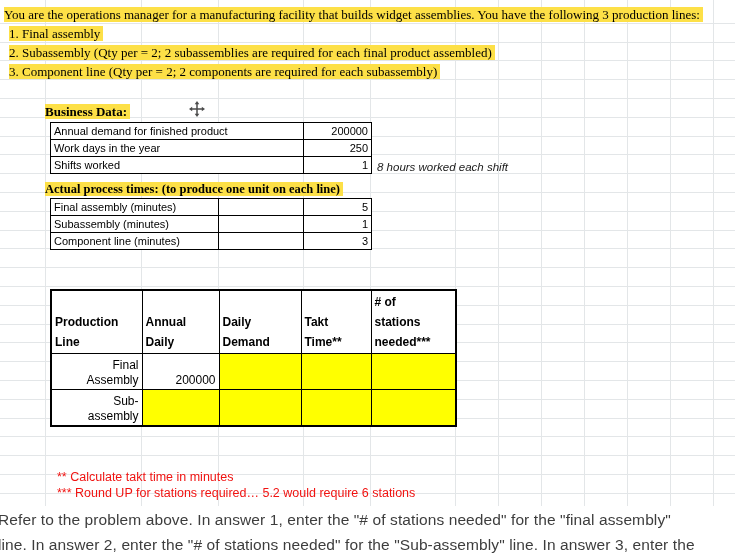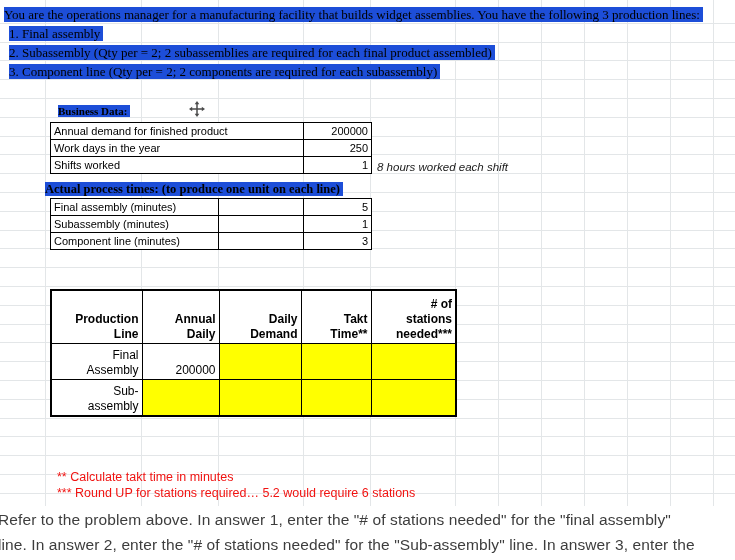--- a/index.html
+++ b/index.html
@@ -10,21 +10,21 @@
   }
   html,body{margin:0;padding:0}
   body{
     width:735px;height:560px;overflow:hidden;position:relative;
     background:#ffffff;color:#000;
     font-family:"Liberation Sans","DejaVu Sans",sans-serif;
   }
   .abs{position:absolute;white-space:nowrap}
   .serif{font-family:"Liberation Serif","DejaVu Serif",serif;font-size:13px;line-height:17px}
   .bold{font-weight:bold}
-  .wbg{background:#1d4ed8;padding-right:3px}
+  .wbg{background:#fde047;padding-right:3px}
 
   .grid{
     position:absolute;left:0;top:0;width:735px;height:506px;
     background-image:
       repeating-linear-gradient(to bottom, transparent 0, transparent 17.8px, var(--grid) 17.8px, var(--grid) 18.8px),
       linear-gradient(var(--grid),var(--grid)),
       linear-gradient(var(--grid),var(--grid)),
       linear-gradient(var(--grid),var(--grid)),
       linear-gradient(var(--grid),var(--grid)),
       linear-gradient(var(--grid),var(--grid)),
@@ -49,41 +49,41 @@
   table.sheet{border-collapse:collapse;background:#fff;table-layout:fixed}
   table.sheet td{
     border:1px solid #000;height:16px;font-size:11px;line-height:14px;
     padding:0 3px;overflow:hidden;white-space:nowrap
   }
   table.sheet td.lbl{text-align:left}
   table.sheet td.val{text-align:right}
 
   table.main{border-collapse:collapse;background:#fff;table-layout:fixed;border:2px solid #000}
   table.main th,table.main td{border:1px solid #000;font-size:12px;padding:1px 3px;vertical-align:bottom;overflow:hidden}
-  table.main tr.hdr th{height:50px;font-weight:bold;text-align:right;line-height:15px}
+  table.main tr.hdr th{height:50px;font-weight:bold;text-align:left;line-height:20px}
   table.main td{height:33px;line-height:15px;text-align:right}
   table.main td.num{text-align:right}
   table.main td.ycell{background:var(--highlight)}
   .pre{white-space:pre-line}
 
   .rednote{color:var(--note_red);font-size:12.5px}
   .note-dark{font-style:italic;font-size:11.5px;color:#1a1a1a}
   .question{font-size:15.5px;color:var(--body_text);letter-spacing:0.1px}
 </style>
 </head>
 <body>
 
 <div class="grid"></div>
 
 <div class="abs serif" style="left:4px;top:6px"><span class="wbg">You are the operations manager for a manufacturing facility that builds widget assemblies.  You have the following 3 production lines:</span></div>
 <div class="abs serif" style="left:9px;top:25px"><span class="wbg">1. Final assembly</span></div>
 <div class="abs serif" style="left:9px;top:44px"><span class="wbg">2. Subassembly (Qty per = 2; 2 subassemblies are required for each final product assembled)</span></div>
 <div class="abs serif" style="left:9px;top:63px"><span class="wbg">3. Component line (Qty per = 2; 2 components are required for each subassembly)</span></div>
 
-<div class="abs serif bold" style="left:58px;top:103px;font-size:11px"><span class="wbg">Business Data:</span></div>
+<div class="abs serif bold" style="left:45px;top:103px;font-size:13px"><span class="wbg">Business Data:</span></div>
 
 <svg class="abs" style="left:189px;top:101px" width="16" height="16" viewBox="0 0 16 16">
   <g stroke="#4a4a4a" stroke-width="1.5" fill="none">
     <line x1="8" y1="3" x2="8" y2="13"></line>
     <line x1="3" y1="8" x2="13" y2="8"></line>
   </g>
   <g fill="#4a4a4a">
     <path d="M8 0 L10.3 3.2 L5.7 3.2 Z"></path>
     <path d="M8 16 L10.3 12.8 L5.7 12.8 Z"></path>
     <path d="M0 8 L3.2 5.7 L3.2 10.3 Z"></path>

